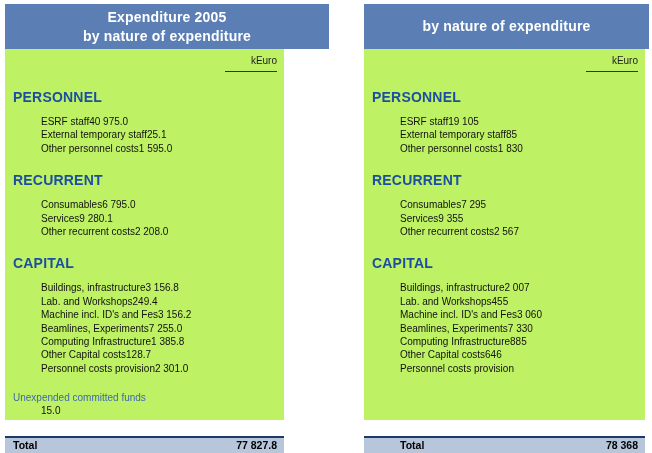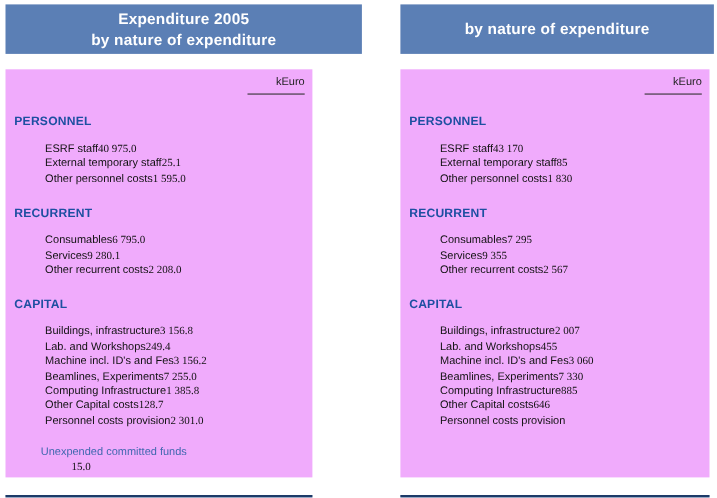--- a/index.html
+++ b/index.html
@@ -17,40 +17,40 @@
 
   .tbl-title {
     background: #5b7fb5; color: #ffffff;
     font-weight: bold; font-size: 14px; line-height: 19px;
     text-align: center; height: 45px;
     display: flex; flex-direction: column; justify-content: center;
     letter-spacing: 0.2px;
   }
 
   .tbl-body {
-    margin-top: 14px; background: #f0abfc;
+    margin-top: 0; background: #bef264;
     height: 371px; overflow: hidden;
     font-size: 10px; color: #111111;
   }
   .tbl-left  .tbl-body { width: 279px; }
   .tbl-right .tbl-body { width: 281px; }
 
   .unit-row { text-align: right; padding: 6px 7px 0 0; color: #222222; }
   .unit-underline { width: 52px; height: 1px; background: #333333; margin: 5px 7px 0 auto; }
 
   .section { margin-top: 19px; }
   .sec-heading {
-    font-weight: bold; font-size: 11px; color: #1d4fa1;
+    font-weight: bold; font-size: 14px; color: #1d4fa1;
     padding-left: 8px; line-height: 13px; letter-spacing: 0.2px;
   }
   .section .rows { margin-top: 11px; }
   .row { display: flex; justify-content: flex-start; padding: 0 7px 0 36px; line-height: 13.4px; }
-  .row .val { text-align: right; white-space: pre; font-family: Liberation Serif, serif; }
-
-  .section.subnote { margin-top: 16px; padding-left: 24px; }
+  .row .val { text-align: right; white-space: pre; }
+
+  .section.subnote { margin-top: 16px; }
   .section.subnote .sec-heading { font-weight: normal; color: #4168af; font-size: 10px; letter-spacing: 0; }
   .section.subnote .rows { margin-top: 0; }
 
   .total-row {
     margin-top: 16px;
     display: flex; justify-content: space-between; align-items: flex-start;
     background: #b8c6dc;
     border-top: 2px solid #1c3a68; border-bottom: 2px solid #1c3a68;
     font-weight: bold; font-size: 10.5px; color: #000000;
     padding: 1px 7px 1px 8px; line-height: 13px;
@@ -166,21 +166,21 @@
       <div class="unit-row">
         <span>kEuro</span>
       </div>
       <div class="unit-underline"></div>
       <div class="sections">
           <div class="section">
             <div class="sec-heading">PERSONNEL</div>
             <div class="rows">
               <div class="row">
                 <span class="lab">ESRF staff</span>
-                <span class="val">43 170</span>
+                <span class="val">19 105</span>
               </div>
               <div class="row">
                 <span class="lab">External temporary staff</span>
                 <span class="val">85</span>
               </div>
               <div class="row">
                 <span class="lab">Other personnel costs</span>
                 <span class="val">1 830</span>
               </div>
             </div>

